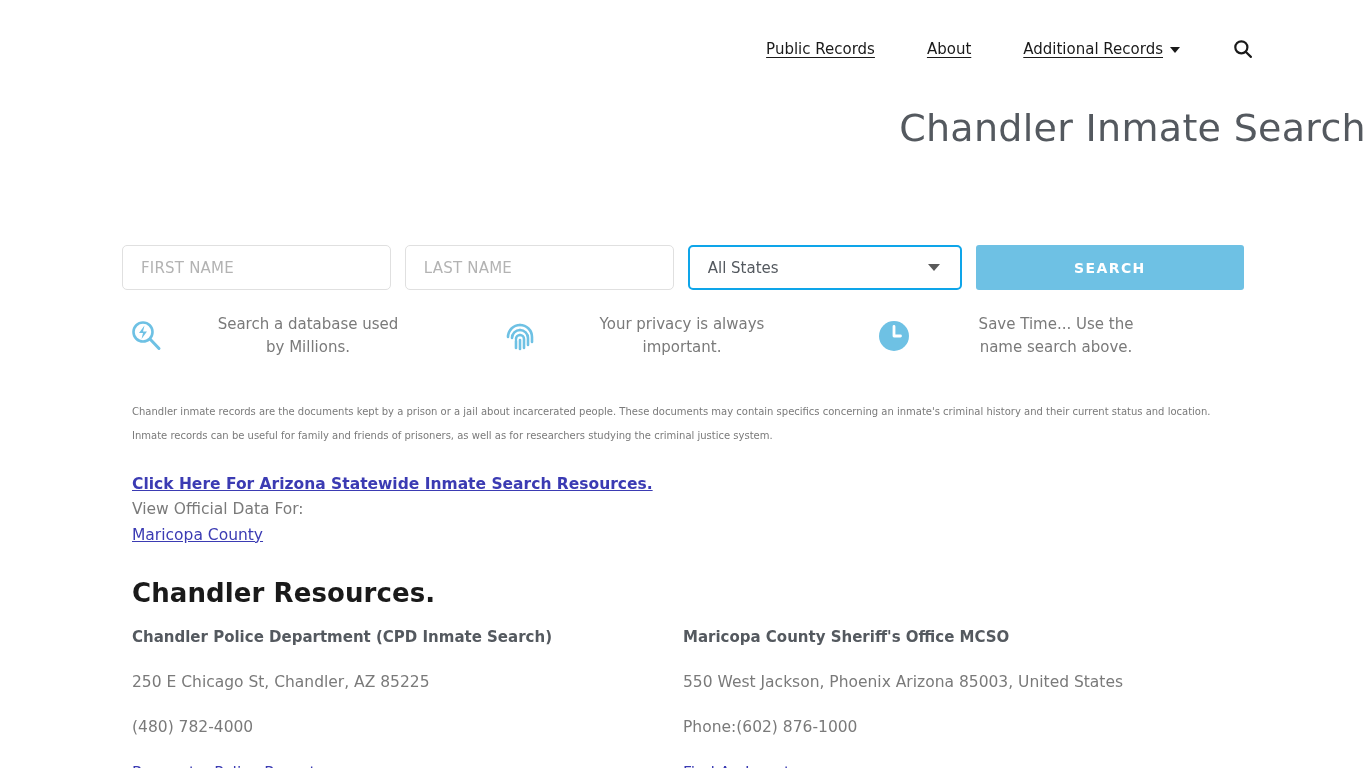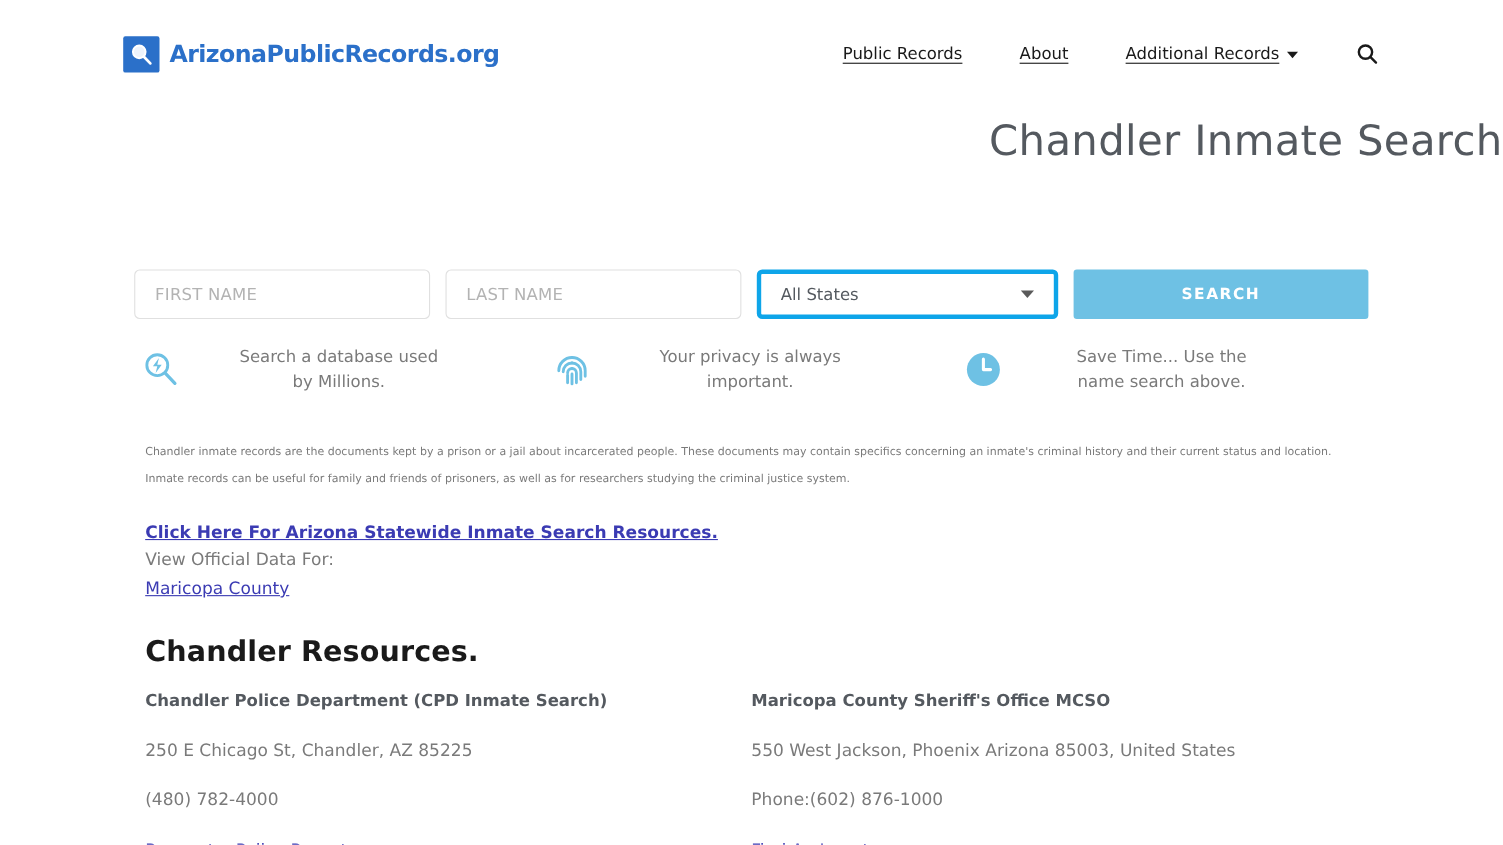--- a/index.html
+++ b/index.html
@@ -104,21 +104,21 @@
     letter-spacing: 0.2px;
   }
   .field::placeholder { color: #b3b3b3; }
   .field-first { width: 274px; }
   .field-last  { width: 274px; }
   .select-wrap {
     position: relative; width: 274px; height: 45px;
   }
   .select-box {
     width: 274px; height: 45px;
-    border: 4px solid #0ea5e9;
+    border: 2px solid #0ea5e9;
     border-radius: 5px;
     background: #fff;
     display: flex; align-items: center;
     padding: 0 18px;
     font-size: 15px;
     color: #54595f;
     cursor: pointer;
   }
   .select-caret {
     position: absolute; right: 22px; top: 19px;
@@ -226,29 +226,20 @@
     cursor: pointer;
   }
 </style>
 </head>
 <body>
 
 <div class="page">
 
   <div class="site-header">
 
-    <div class="logo-block">
-      <span class="logo-mark">
-        <svg width="23" height="23" viewBox="0 0 24 24">
-          <circle cx="10" cy="9.5" r="6" fill="#eef4fc" stroke="#ffffff" stroke-width="1.9"></circle>
-          <line x1="14.4" y1="14.2" x2="20.5" y2="20.5" stroke="#ffffff" stroke-width="2.6" stroke-linecap="round"></line>
-        </svg>
-      </span>
-      <span class="logo-text">ArizonaPublicRecords.org</span>
-    </div>
 
     <nav class="main-nav">
       <span class="nav-item">
         <span>Public Records</span>
       </span>
       <span class="nav-item">
         <span>About</span>
       </span>
       <span class="nav-item">
         <span>Additional Records</span>

